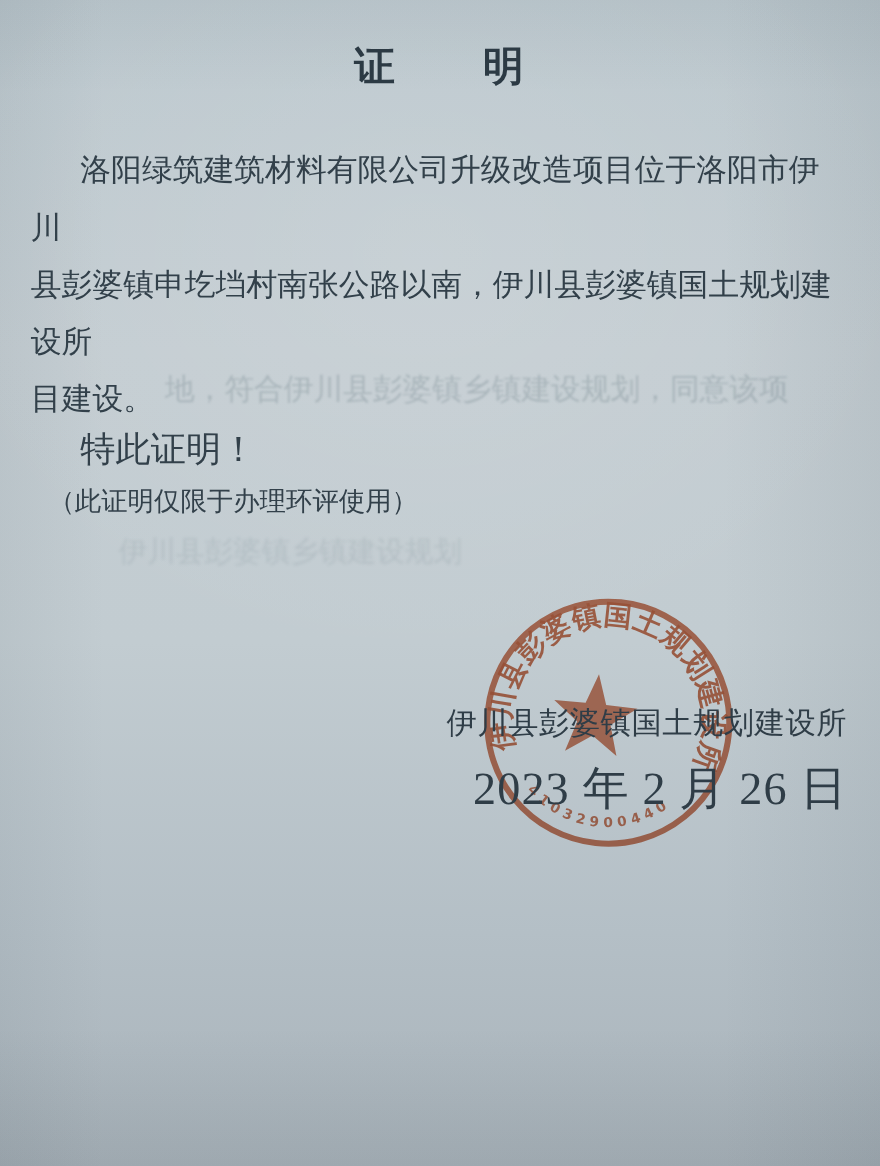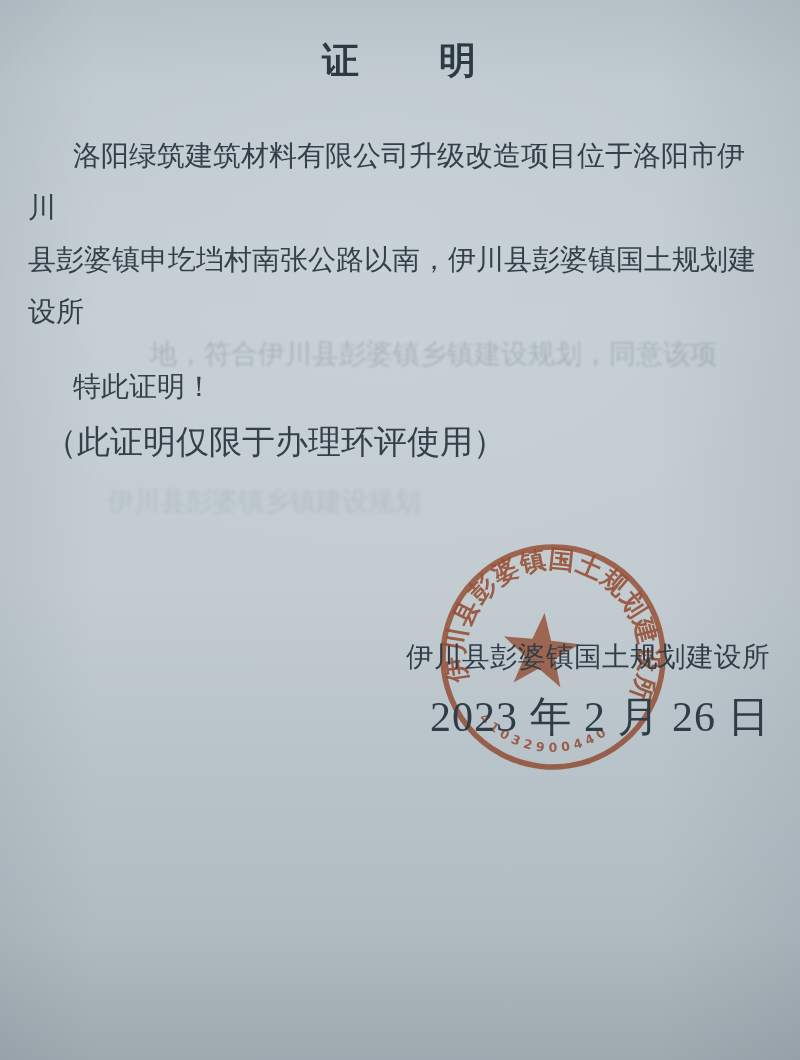--- a/index.html
+++ b/index.html
@@ -26,24 +26,24 @@
     font-size:37px;font-weight:bold;color:#2c3a44;
     letter-spacing:2px;
   }
   .body-block{
     top:130px;left:28px;width:744px;
     font-size:28px;line-height:52px;color:#32404a;
     z-index:3;
   }
   .body-block .indent{ text-indent:45px; }
   .attest{
-    top:368px;left:73px;font-size:28px;color:#32404a;z-index:3;
+    top:387px;left:73px;font-size:32px;color:#32404a;z-index:3;
   }
   .note{
-    top:420px;left:44px;font-size:33px;color:#32404a;z-index:3;
+    top:440px;left:44px;font-size:24px;color:#32404a;z-index:3;
   }
   .ghost1{
     top:336px;left:150px;width:620px;font-size:27px;
     color:rgba(55,78,92,0.20);filter:blur(1.2px);z-index:1;
   }
   .ghost2{
     top:484px;left:108px;width:420px;font-size:26px;
     color:rgba(55,78,92,0.11);filter:blur(1.6px);z-index:1;
   }
   .issuer{
@@ -63,20 +63,21 @@
 </head>
 <body>
 
 <div class="photo">
 
   <div class="abs title">证　　明</div>
 
   <div class="abs body-block">
     <div class="indent">洛阳绿筑建筑材料有限公司升级改造项目位于洛阳市伊川</div>
     <div>县彭婆镇申圪垱村南张公路以南，伊川县彭婆镇国土规划建设所</div>
+    <div>目建设。</div>
   </div>
 
   <div class="abs ghost1">地，符合伊川县彭婆镇乡镇建设规划，同意该项</div>
   <div class="abs ghost2">伊川县彭婆镇乡镇建设规划</div>
 
   <div class="abs attest">特此证明！</div>
 
   <div class="abs note">（此证明仅限于办理环评使用）</div>
 
   <div class="abs seal">

